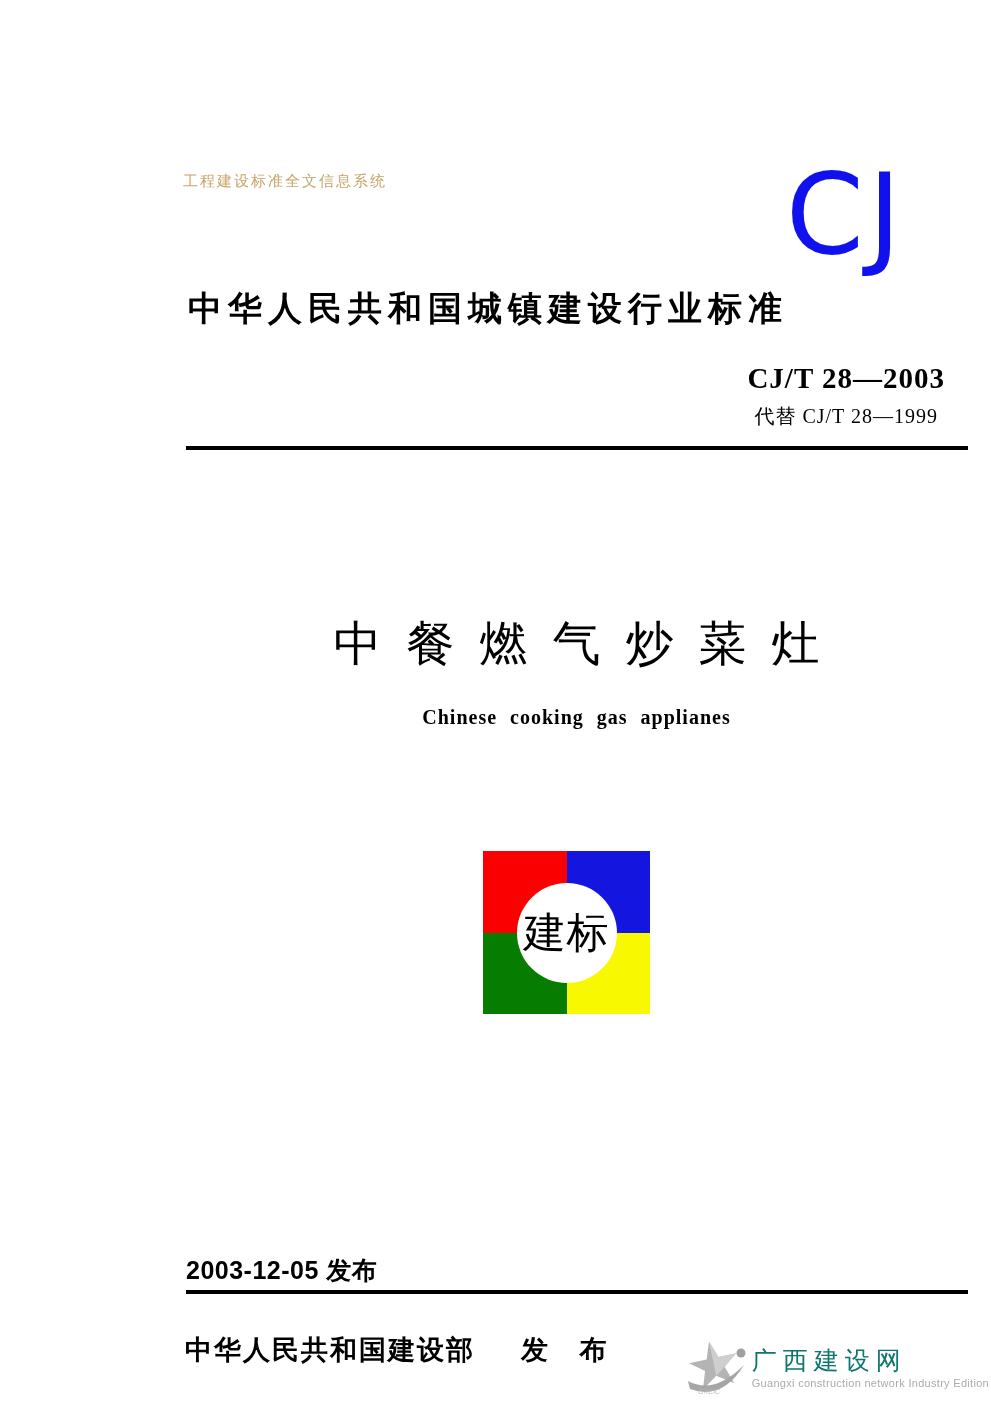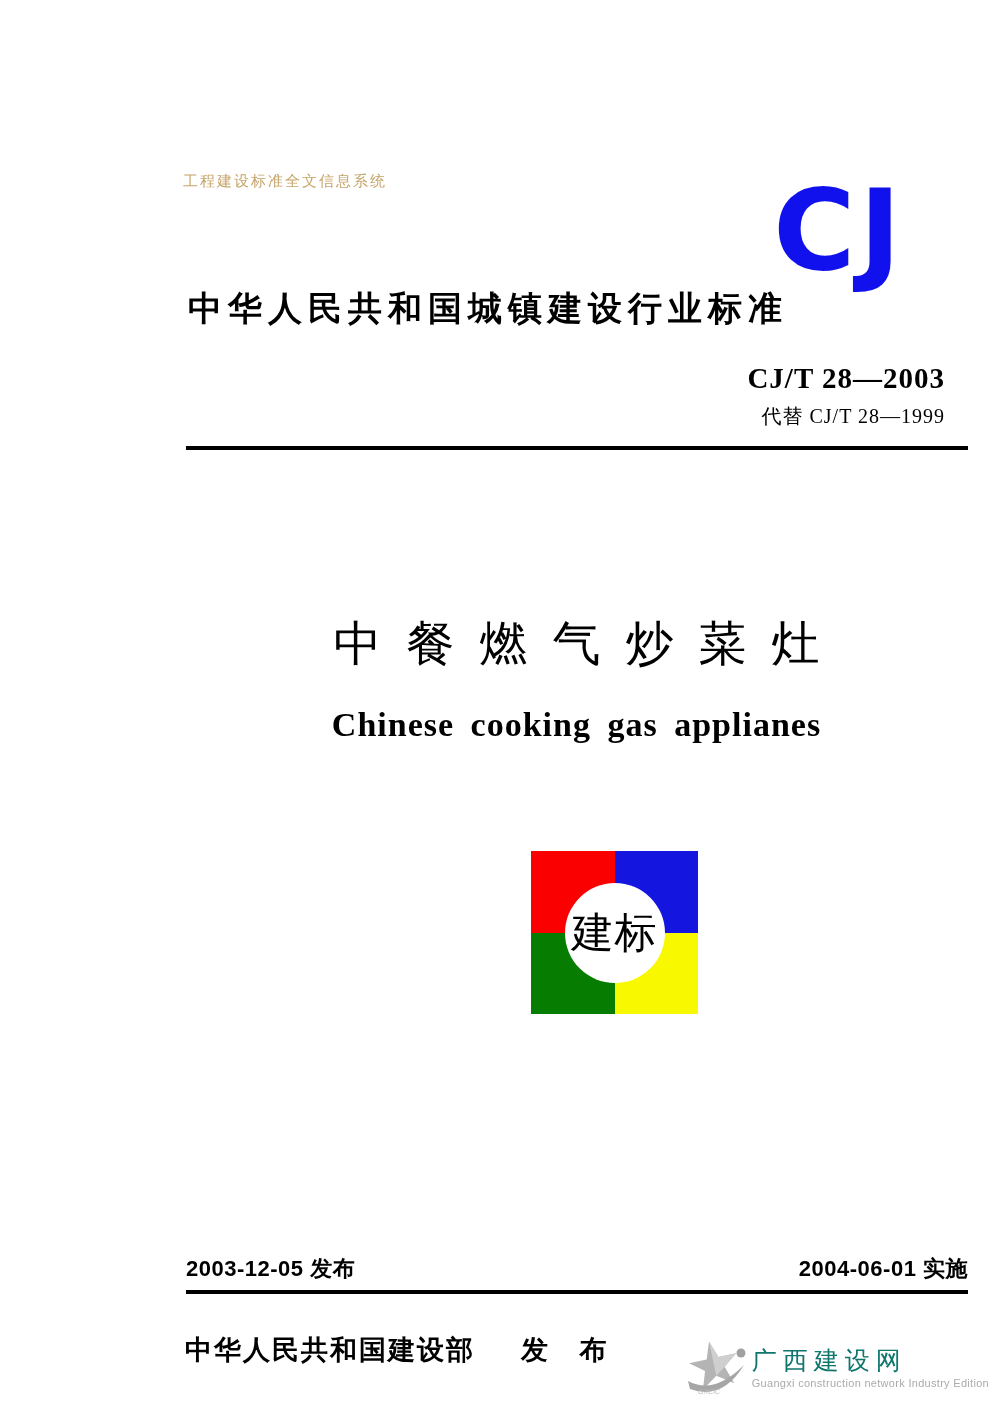--- a/index.html
+++ b/index.html
@@ -12,36 +12,36 @@
     color:#000;
   }
   
   .sys-watermark{
     position:absolute;left:183px;top:172px;
     font-size:15px;letter-spacing:2px;
     color:#c5a469;
   }
   
   .cj-mark{
-    position:absolute;right:86px;top:174px;
+    position:absolute;right:86px;top:158px;
     font-family:"DejaVu Sans","Liberation Sans",sans-serif;
-    font-weight:bold;font-size:112px;line-height:1;
+    font-weight:normal;font-size:112px;line-height:1;
     letter-spacing:4px;
     color:#1111ee;
   }
   
   .standard-class{
     position:absolute;left:188px;top:288px;width:790px;
     font-size:34px;font-weight:bold;line-height:1.2;
     letter-spacing:6px;white-space:nowrap;
   }
   
   .number-block{
     position:absolute;right:46px;top:362px;
-    text-align:right;
+    text-align:center;
     font-family:"Liberation Serif",serif;
   }
   .standard-number{
     font-size:29px;font-weight:bold;letter-spacing:1px;
   }
   .replaces-note{
     font-size:20px;margin-top:8px;letter-spacing:1px;
   }
   .rule{position:absolute;left:186px;width:782px;height:4px;background:#000;}
   .rule-top{top:446px;}
@@ -50,25 +50,25 @@
   .title-cn{
     position:absolute;left:185px;top:612px;width:783px;
     text-align:center;font-size:48px;font-weight:normal;
     letter-spacing:25px;padding-left:25px;box-sizing:border-box;
     white-space:nowrap;
   }
   .title-en{
     position:absolute;left:185px;top:706px;width:783px;
     text-align:center;
     font-family:"Liberation Serif",serif;
-    font-weight:bold;font-size:34px;word-spacing:7px;letter-spacing:1px;
+    font-weight:bold;font-size:20px;word-spacing:7px;letter-spacing:1px;
   }
   
   .badge{
-    position:absolute;left:483px;top:851px;width:167px;height:163px;margin-left:48px;
+    position:absolute;left:483px;top:851px;width:167px;height:163px;
   }
   .badge .quads{
     position:absolute;inset:0;
     display:grid;grid-template-columns:1fr 1fr;grid-template-rows:1fr 1fr;
   }
   .q-red{background:#fa0000;}
   .q-blue{background:#1515e0;}
   .q-green{background:#067d00;}
   .q-yellow{background:#f8f800;}
   .badge .circle{
@@ -78,21 +78,21 @@
     transform:translate(-50%,-50%);
     display:flex;align-items:center;justify-content:center;
   }
   .badge .circle span{
     font-size:42px;font-weight:normal;letter-spacing:1px;color:#000;
   }
   
   .dates-row{
     position:absolute;left:186px;top:1254px;width:782px;
     display:flex;justify-content:space-between;
-    font-size:22px;font-weight:bold;letter-spacing:0.5px;
+    font-size:25px;font-weight:bold;letter-spacing:0.5px;
   }
   
   .issuer-row{
     position:absolute;left:185px;top:1332px;width:783px;
     text-align:left;font-size:27px;font-weight:bold;
     letter-spacing:2px;white-space:nowrap;
   }
   .issuer-row .publish{margin-left:46px;letter-spacing:12px;}
   
   .site-watermark{
@@ -139,21 +139,20 @@
       <div class="q-green"></div>
       <div class="q-yellow"></div>
     </div>
     <div class="circle">
       <span>建标</span>
     </div>
   </div>
 
   <div class="dates-row">
     <span>2003-12-05 发布</span>
-    <span>2004-06-01 实施</span>
   </div>
 
   <div class="rule rule-bottom"></div>
 
   <div class="issuer-row">
     <span>中华人民共和国建设部</span><span class="publish">发 布</span>
   </div>
 
   <div class="site-watermark">
     <div class="star-wrap">

